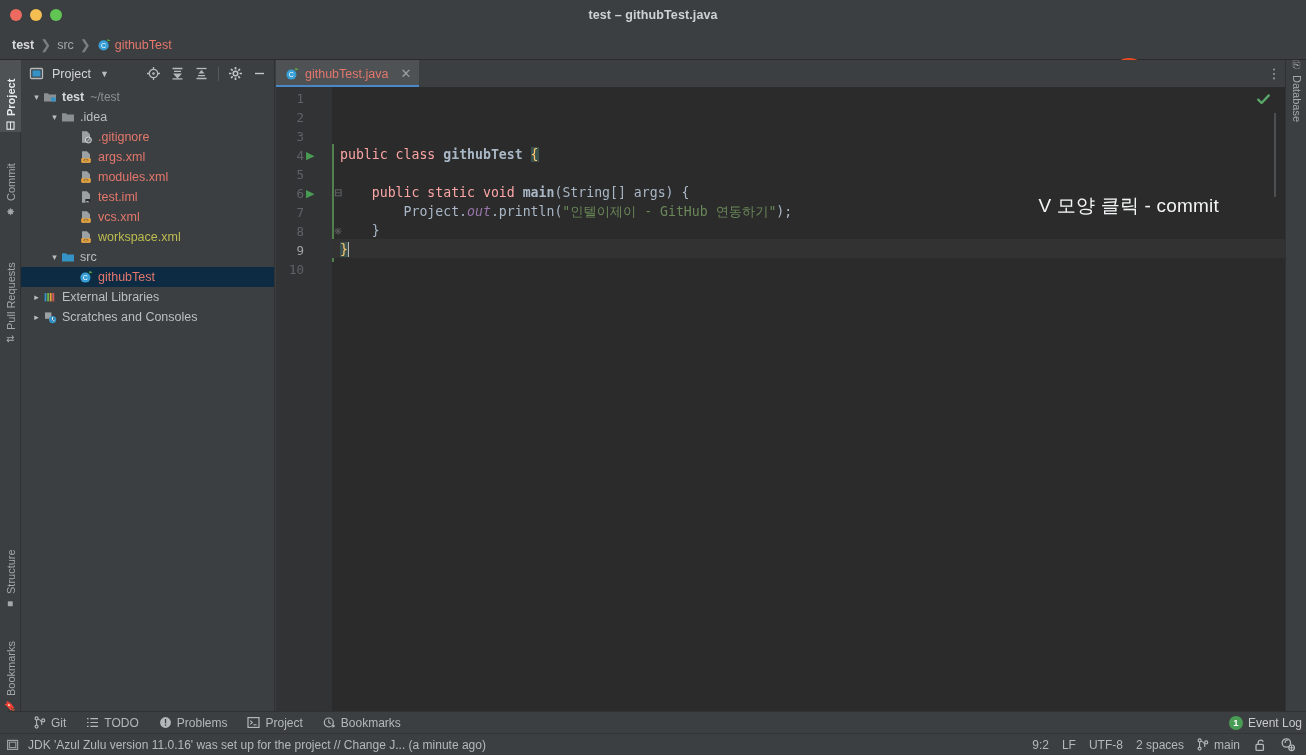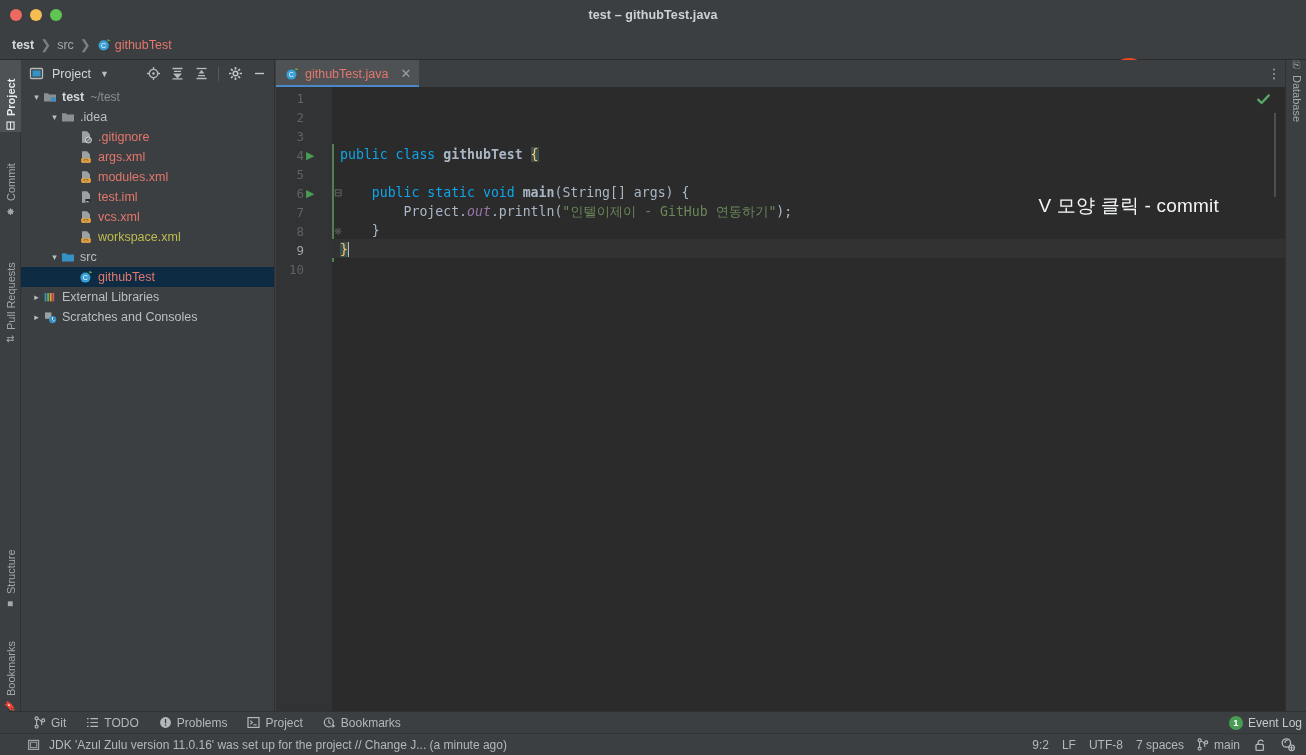--- a/index.html
+++ b/index.html
@@ -136,21 +136,21 @@
   .run-marker { position: absolute; left: 30px; color: #499c54; font-size: 11px; }
   .change-bar { position: absolute; left: 56px; width: 2px; background: #537f4d; }
   .fold { position: absolute; left: 58px; color: #6e7274; font-size: 10px; }
 
   .code {
     position: absolute; left: 64px; top: 0; right: 0; bottom: 0;
     font-family: "DejaVu Sans Mono", monospace; font-size: 13.2px; line-height: 19.2px;
     color: #a9b7c6; white-space: pre;
   }
   .cl { position: absolute; left: 0; }
-  .kw { color: #0ea5e9; }
+  .kw { color: #fca5a5; }
   .cls { color: #a9b7c6; font-weight: bold; }
   .str { color: #6a8759; }
   .fld { color: #9876aa; font-style: italic; }
   .brace-hl { background: #3b514d; color: #ffc66d; }
   .cursor-line { position: absolute; left: 56px; right: 0; height: 19px; background: #323232; }
   .caret { display:inline-block; width:1px; height:15px; background:#bbbbbb; vertical-align:-3px; }
 
   .annot-text {
     position: absolute; right: 66px; top: 106px;
     font-size: 19px; color: #f2f4f5; letter-spacing: .2px;
@@ -175,21 +175,21 @@
   .event-log { display: flex; align-items: center; gap: 5px; font-size: 12px; color: #c7cacc; padding-right: 12px; }
   .badge {
     background: #499c54; color: #fff; font-size: 9.5px; font-weight: bold;
     border-radius: 50%; width: 14px; height: 14px; display: flex; align-items: center; justify-content: center;
   }
 
   .status-bar {
     position: absolute; left: 0; bottom: 0; width: 1306px; height: 22px;
     background: #3c3f41; display: flex; align-items: center; border-top: 1px solid #323436;
   }
-  .sb-left { display: flex; align-items: center; gap: 8px; padding-left: 6px; font-size: 12px; color: #b4b8ba; margin-left: 21px; }
+  .sb-left { display: flex; align-items: center; gap: 8px; padding-left: 6px; font-size: 12px; color: #b4b8ba; }
   .sb-msg { color: #b4b8ba; font-size: 12px; }
   .sb-right { margin-left: auto; display: flex; align-items: center; gap: 13px; padding-right: 10px; font-size: 12px; color: #b4b8ba; }
   svg { display: block; }
 </style>
 </head>
 <body>
 
 <div class="app">
 
   <div class="titlebar">
@@ -673,21 +673,21 @@
             <rect x="1.6" y="2.4" width="10" height="9" fill="none" stroke="#9da1a3" stroke-width="1.2"></rect>
             <rect x="3.4" y="4.2" width="6.4" height="5.4" fill="none" stroke="#9da1a3" stroke-width="1"></rect>
           </svg>
       </span>
       <span class="sb-msg">JDK 'Azul Zulu version 11.0.16' was set up for the project // Change J... (a minute ago)</span>
     </div>
     <div class="sb-right">
       <span>9:2</span>
       <span>LF</span>
       <span>UTF-8</span>
-      <span>7 spaces</span>
+      <span>2 spaces</span>
       <span style="display:flex;align-items:center;gap:5px;">
         <span>
           <svg width="12" height="13" viewBox="0 0 12 13">
               <circle cx="2.6" cy="2.4" r="1.5" fill="none" stroke="#b4b8ba" stroke-width="1.2"></circle>
               <circle cx="2.6" cy="10.6" r="1.5" fill="none" stroke="#b4b8ba" stroke-width="1.2"></circle>
               <circle cx="9.2" cy="4.4" r="1.5" fill="none" stroke="#b4b8ba" stroke-width="1.2"></circle>
               <path d="M2.6 4 L2.6 9M4 3.2 C7 3.6 8 5.4 7.8 9" stroke="#b4b8ba" stroke-width="1.1" fill="none"></path>
             </svg>
         </span>
         <span>main</span>

